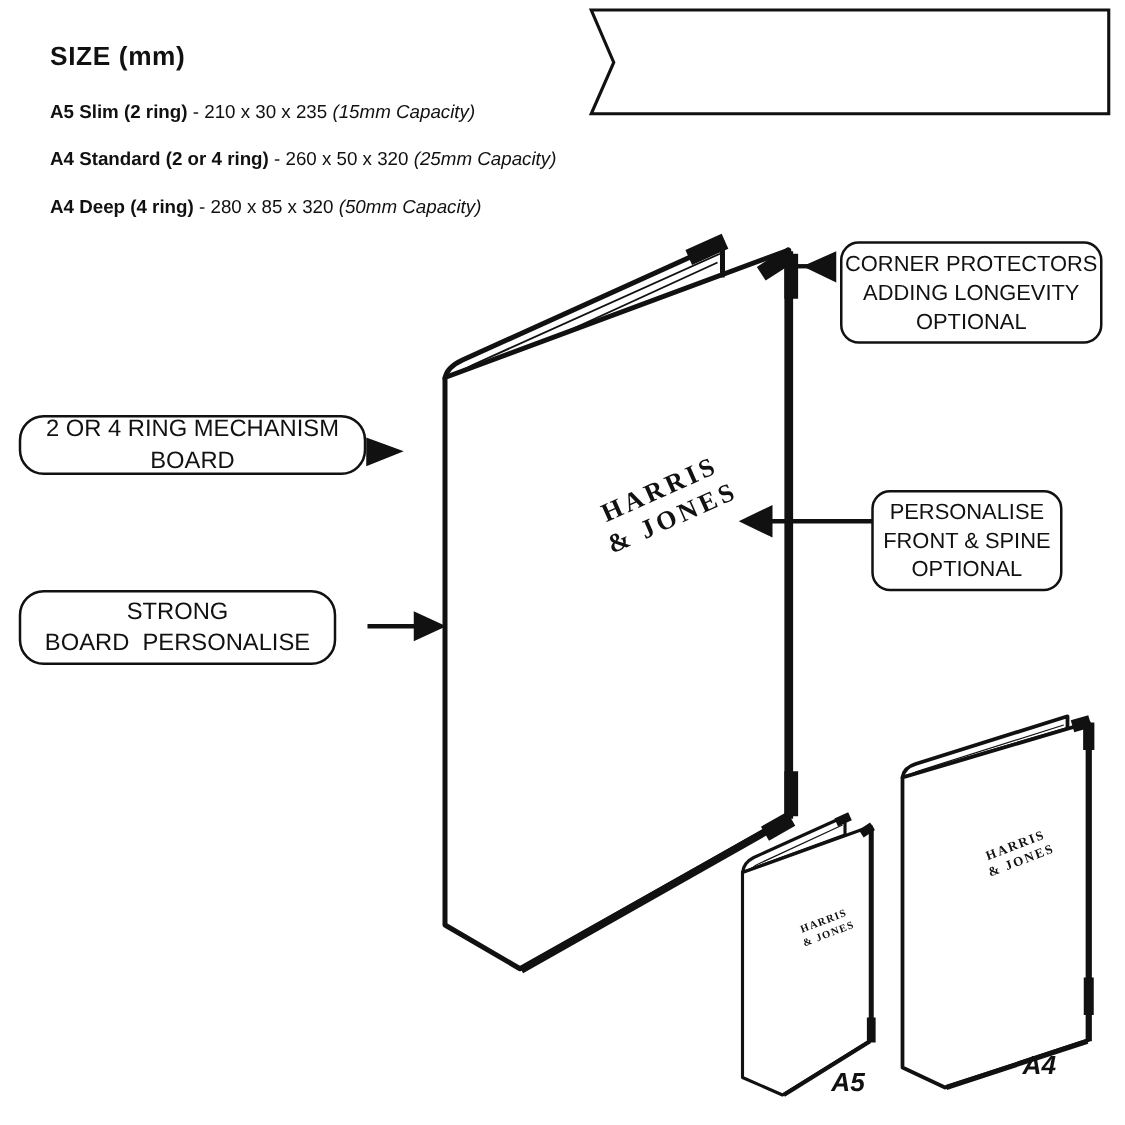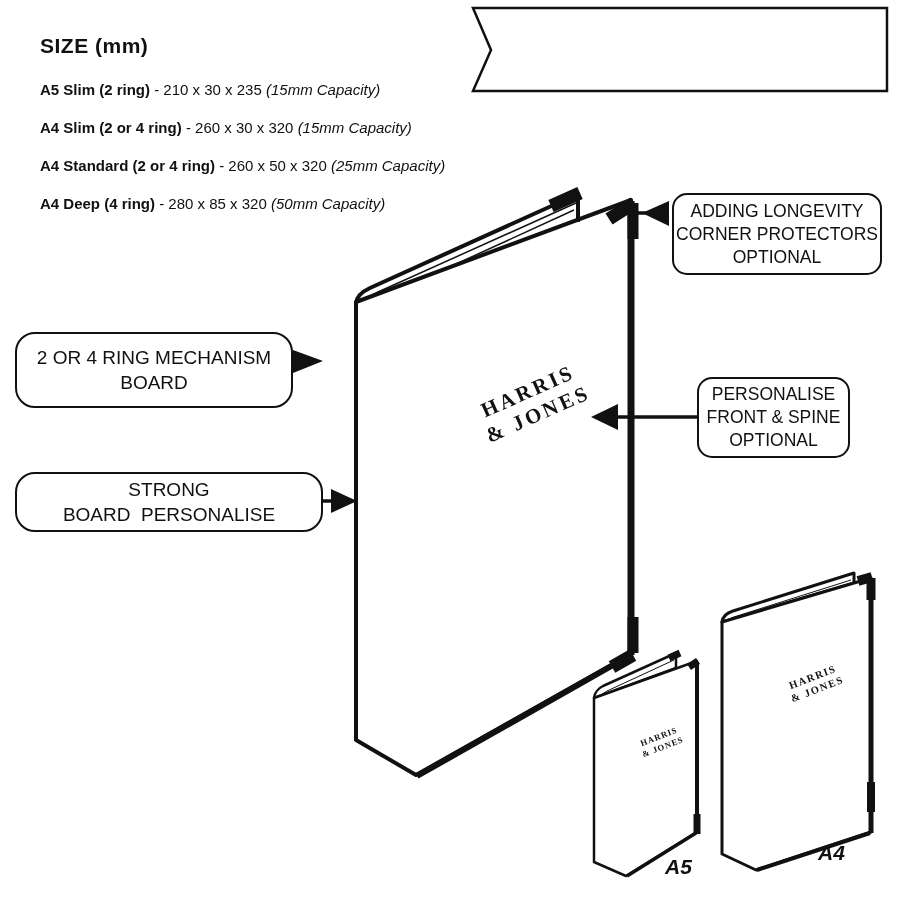--- a/index.html
+++ b/index.html
@@ -19,24 +19,24 @@
   .banner-text { position:absolute; left:491px; top:9px; width:392px; height:81px; z-index:2;
                  display:flex; flex-direction:column; align-items:center; justify-content:center;
                  font-family:"Liberation Serif", serif; font-style:italic; font-size:35px;
                  line-height:41px; letter-spacing:1px; }
 
   
   .callout { position:absolute; z-index:2; background:#fff; border:2px solid #111;
              display:flex; flex-direction:column; align-items:center; justify-content:center;
              text-align:center; }
   .callout .cl { white-space:pre; }
-  #co-ring        { left:15px;  top:332px; width:278px; height:76px; border-radius:20px; font-size:19px;   line-height:25px; }
-  #co-strong      { left:15px;  top:472px; width:308px; height:60px; border-radius:20px; font-size:19px;   line-height:25px; }
+  #co-ring        { left:15px;  top:332px; width:278px; height:48px; border-radius:20px; font-size:19px;   line-height:25px; }
+  #co-strong      { left:15px;  top:472px; width:254px; height:60px; border-radius:20px; font-size:19px;   line-height:25px; }
   #co-corner      { left:672px; top:193px; width:210px; height:82px; border-radius:15px; font-size:17.5px; line-height:23px; }
-  #co-personalise { left:697px; top:377px; width:153px; height:81px; border-radius:15px; font-size:17.5px; line-height:23px;justify-content:center; }
+  #co-personalise { left:697px; top:392px; width:153px; height:81px; border-radius:15px; font-size:17.5px; line-height:23px;justify-content:center; }
 
   
   .brand { position:absolute; z-index:2; text-align:center; font-family:"Liberation Serif", serif;
            font-weight:bold; transform-origin:center; }
   #brand-main { left:468px; top:378px; width:130px; font-size:21px;   line-height:25px; letter-spacing:3px;   transform:rotate(-24deg); }
   #brand-a4   { left:775px; top:670px; width:80px;  font-size:10.5px; line-height:13px; letter-spacing:1.5px; transform:rotate(-21deg); }
   #brand-a5   { left:625px; top:731px; width:72px;  font-size:8.5px;  line-height:11px; letter-spacing:1px;   transform:rotate(-21deg); }
 
   
   .size-label { position:absolute; z-index:2; font-weight:bold; font-style:italic; font-size:21px; }
@@ -110,25 +110,20 @@
   </svg>
 
   <div class="size-panel">
     <div class="size-heading">SIZE (mm)</div>
     <div class="size-row">
       <span class="sz-b">A5 Slim (2 ring)</span>
       <span class="sz-r">- 210 x 30 x 235</span>
       <span class="sz-i">(15mm Capacity)</span>
     </div>
     <div class="size-row">
-      <span class="sz-b">A4 Slim (2 or 4 ring)</span>
-      <span class="sz-r">- 260 x 30 x 320</span>
-      <span class="sz-i">(15mm Capacity)</span>
-    </div>
-    <div class="size-row">
       <span class="sz-b">A4 Standard (2 or 4 ring)</span>
       <span class="sz-r">- 260 x 50 x 320</span>
       <span class="sz-i">(25mm Capacity)</span>
     </div>
     <div class="size-row">
       <span class="sz-b">A4 Deep (4 ring)</span>
       <span class="sz-r">- 280 x 85 x 320</span>
       <span class="sz-i">(50mm Capacity)</span>
     </div>
   </div>
@@ -140,22 +135,22 @@
     <div class="cl">2 OR 4 RING MECHANISM</div>
     <div class="cl">BOARD</div>
   </div>
 
   <div class="callout" id="co-strong">
     <div class="cl">STRONG</div>
     <div class="cl">BOARD  PERSONALISE</div>
   </div>
 
   <div class="callout" id="co-corner">
+    <div class="cl">CORNER PROTECTORS</div>
     <div class="cl">ADDING LONGEVITY</div>
-    <div class="cl">CORNER PROTECTORS</div>
     <div class="cl">OPTIONAL</div>
   </div>
 
   <div class="callout" id="co-personalise">
     <div class="cl">PERSONALISE</div>
     <div class="cl">FRONT &amp; SPINE</div>
     <div class="cl">OPTIONAL</div>
   </div>
 
   <div class="brand" id="brand-main">

